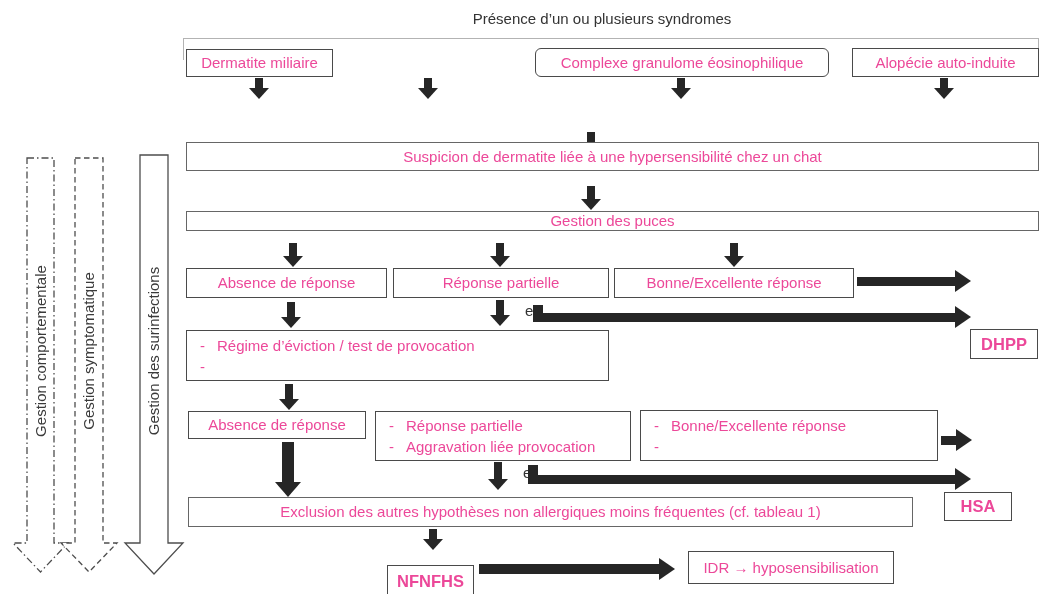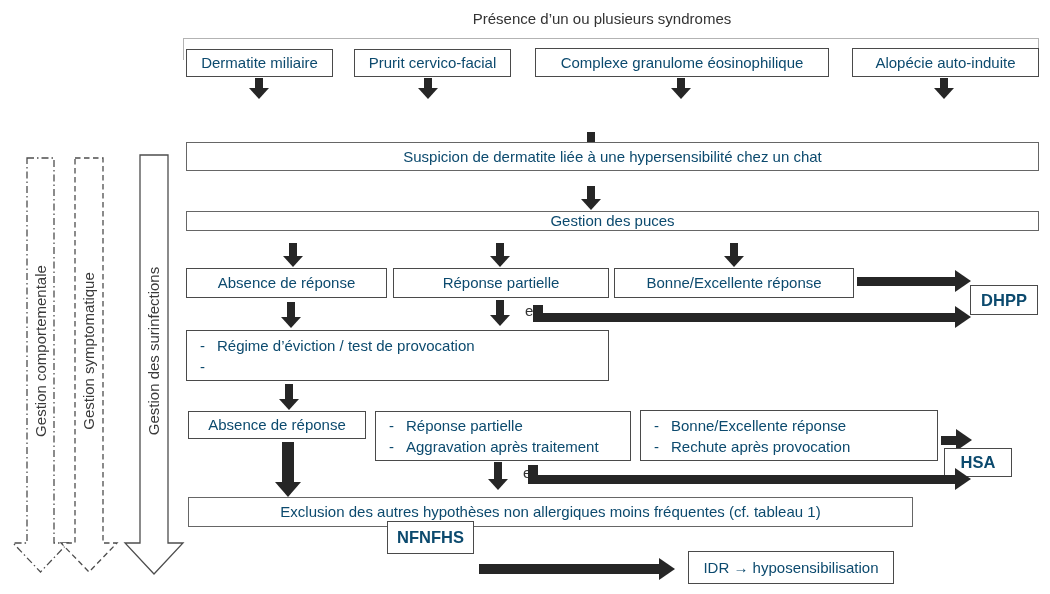--- a/index.html
+++ b/index.html
@@ -1,23 +1,23 @@
 <!DOCTYPE html>
 <html><head>
 <meta charset="utf-8">
 <style>
   html,body{margin:0;padding:0;}
   body{font-family:"Liberation Sans", sans-serif; background:#ffffff;}
   #stage{position:relative;width:1050px;height:594px;background:#ffffff;overflow:hidden;color:#333;}
 
   .bx{position:absolute;background:#fff;border:1.5px solid #4a4a4a;box-sizing:border-box;
-      display:flex;align-items:center;justify-content:center;font-size:15px;color:#0c4a6e;
+      display:flex;align-items:center;justify-content:center;font-size:15px;color:#ec4899;
       line-height:1.15;white-space:nowrap;}
   .bx.wide{border-width:1px;border-color:#666;}
-  .bx.bold{font-weight:bold;font-size:16.5px;}
+  .bx.bold{font-weight:bold;font-size:16.5px;margin-top:44px;}
   .bx.list{flex-direction:column;align-items:stretch;justify-content:center;}
   .li{display:flex;align-items:baseline;line-height:21px;}
   .li .dash{width:30px;padding-left:13px;box-sizing:border-box;flex:none;}
 
   .title{position:absolute;font-size:15px;color:#333;text-align:center;}
 
   .bracket{position:absolute;border:1px solid #b3b3b3;border-bottom:none;box-sizing:border-box;background:transparent;}
 
   
   .dar{position:absolute;}
@@ -44,24 +44,21 @@
 
 <div id="stage">
 
   <div class="title" style="left:377px;top:10px;width:450px;">Présence d’un ou plusieurs syndromes</div>
 
   <div class="bracket" style="left:183px;top:38px;width:856px;height:22px;"></div>
 
   <div class="bx" style="left:186px;top:49px;width:147px;height:28px;">
       <span>Dermatite miliaire</span>
     </div>
-  <div class="bx" style="left:354px;top:49px;width:157px;height:28px;">
-      <span>Prurit cervico-facial</span>
-    </div>
-  <div class="bx" style="left:535px;top:48px;width:294px;height:29px;">
+  <div class="bx" style="left:535px;top:48px;width:294px;height:29px;border-radius:6px;">
       <span>Complexe granulome éosinophilique</span>
     </div>
   <div class="bx" style="left:852px;top:48px;width:187px;height:29px;">
       <span>Alopécie auto-induite</span>
     </div>
 
   <div class="dar" style="left:248px;top:78px;width:22px;height:21px;"></div>
   <div class="dar" style="left:417px;top:78px;width:22px;height:21px;"></div>
   <div class="dar" style="left:670px;top:78px;width:22px;height:21px;"></div>
   <div class="dar" style="left:933px;top:78px;width:22px;height:21px;"></div>
@@ -117,31 +114,30 @@
   <div class="bx" style="left:188px;top:411px;width:178px;height:28px;">
       <span>Absence de réponse</span>
     </div>
   <div class="bx list" style="left:375px;top:411px;width:256px;height:50px;">
     <div class="li">
         <span class="dash">-</span>
         <span>Réponse partielle</span>
       </div>
     <div class="li">
         <span class="dash">-</span>
-        <span>Aggravation après traitement</span>
+        <span>Aggravation liée provocation</span>
       </div>
   </div>
   <div class="bx list" style="left:640px;top:410px;width:298px;height:51px;">
     <div class="li">
         <span class="dash">-</span>
         <span>Bonne/Excellente réponse</span>
       </div>
     <div class="li">
         <span class="dash">-</span>
-        <span>Rechute après provocation</span>
       </div>
   </div>
 
   <div class="hbar" style="left:941px;top:436px;width:15px;height:9px;"></div>
   <div class="hhead" style="left:956px;top:429px;"></div>
   <div class="bx bold" style="left:944px;top:448px;width:68px;height:29px;">
       <span>HSA</span>
     </div>
 
   <div class="dar" style="left:488px;top:462px;width:20px;height:28px;"></div>

